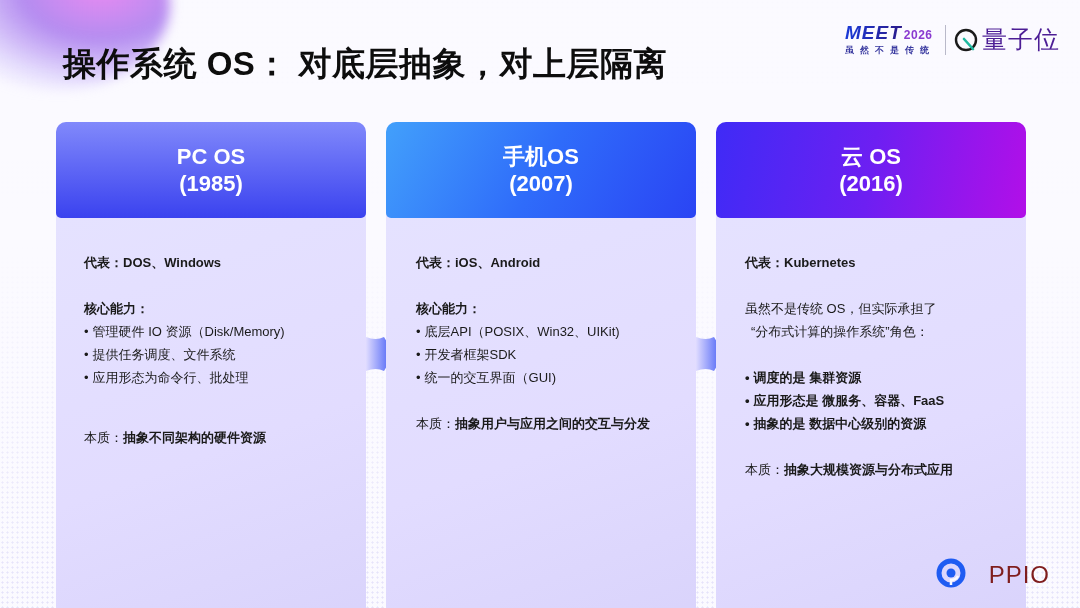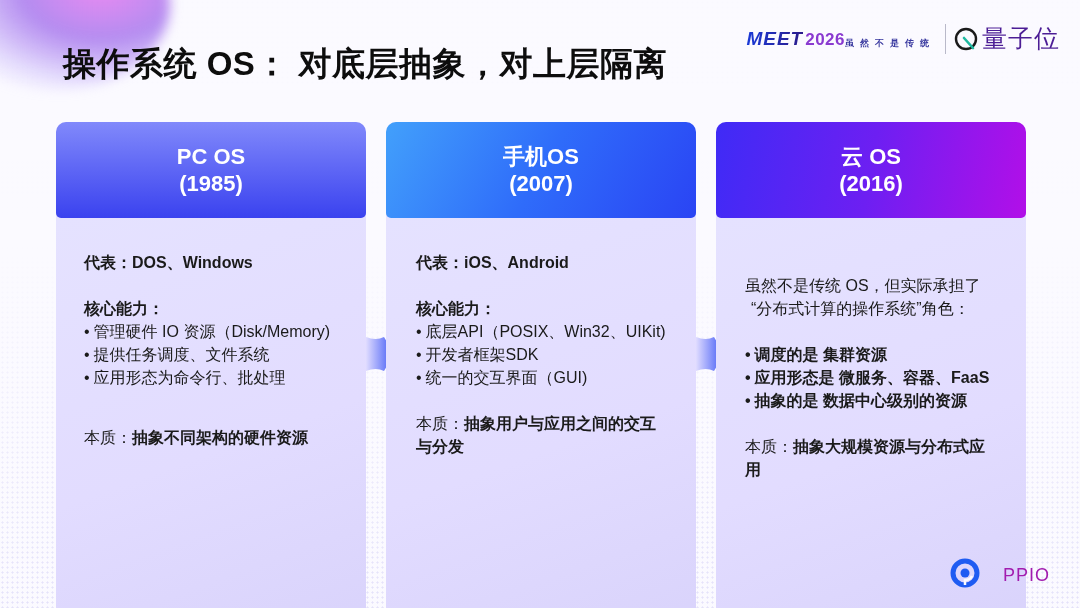--- a/index.html
+++ b/index.html
@@ -22,25 +22,25 @@
     background-size: 5px 5px;
     -webkit-mask-image: linear-gradient(180deg, rgba(0,0,0,0.05) 0%, rgba(0,0,0,0) 40%, rgba(0,0,0,0.6) 85%, rgba(0,0,0,0.8) 100%);
             mask-image: linear-gradient(180deg, rgba(0,0,0,0.05) 0%, rgba(0,0,0,0) 40%, rgba(0,0,0,0.6) 85%, rgba(0,0,0,0.8) 100%);
   }
   .title {
     position: absolute; left: 63px; top: 42px;
     font-size: 33px; font-weight: 900; letter-spacing: 0.5px; color: #0d0d0d;
     white-space: nowrap;
   }
   .logos { position: absolute; right: 20px; top: 22px; display: flex; align-items: center; }
-  .meet { display: flex; align-items: flex-end; }
+  .meet { display: flex; flex-direction: column; align-items: flex-start; }
   .meet-top { display: flex; align-items: baseline; }
   .meet-word { font-size: 19px; font-weight: 900; font-style: italic; letter-spacing: 1px;
     background: linear-gradient(90deg, #1a3ad8, #2a1a8a); -webkit-background-clip: text; background-clip: text; color: transparent; }
-  .meet-year { font-size: 17px; font-weight: 700; color: #8a3ad0; margin-left: 2px; letter-spacing: 0.5px; }
+  .meet-year { font-size: 12px; font-weight: 700; color: #8a3ad0; margin-left: 2px; letter-spacing: 0.5px; }
   .meet-sub { font-size: 9px; font-weight: 700; color: #3a3aa0; letter-spacing: 6px; margin-top: 0px; }
   .logo-divider { width: 1px; height: 30px; background: #b9b9c9; margin: 0 8px 0 10px; }
   .qbit { display: flex; align-items: center; }
   .qbit-icon { width: 24px; height: 24px; position: relative; }
   .qbit-text { font-size: 25px; color: #4c1d95; margin-left: 4px; letter-spacing: 1px; }
 
   .card {
     position: absolute; top: 122px; width: 310px; height: 532px;
     border-radius: 10px; overflow: hidden;
     background: linear-gradient(160deg, #e6e4ff 0%, #e2dcff 60%, #d8d2fb 100%);
@@ -49,35 +49,35 @@
   .card.c2 { left: 386px; }
   .card.c3 { left: 716px; }
   .card-head {
     height: 96px; border-radius: 5px;
     display: flex; flex-direction: column; align-items: center; justify-content: center;
     color: #fff; font-weight: 700; font-size: 22px; line-height: 27px;
   }
   .c1 .card-head { background: linear-gradient(180deg, #8189fb 0%, #3a42ef 100%); }
   .c2 .card-head { background: linear-gradient(120deg, #42a0fb 0%, #2f6cfa 50%, #2a44f4 100%); }
   .c3 .card-head { background: linear-gradient(100deg, #3f2bf6 0%, #6d1ff2 50%, #b20fe8 100%); }
-  .card-body { padding: 33px 28px 0 28px; font-size: 16px; line-height: 23px; color: #1a1a1a; }
+  .card-body { padding: 33px 28px 0 28px; font-size: 13px; line-height: 23px; color: #1a1a1a; }
   .c2 .card-body, .c3 .card-body { padding-left: 30px; }
   .c3 .card-body { padding-left: 29px; }
   .rep { font-weight: 700; }
   .gap { height: 23px; }
   .b { font-weight: 700; }
   .bullet::before { content: "•"; margin-right: 4px; }
   .quote-line { padding-left: 6px; }
 
   .arrow { position: absolute; top: 329px; width: 28px; height: 50px; }
   .arrow.a1 { left: 366px; }
   .arrow.a2 { left: 696px; }
 
   .ppio { position: absolute; right: 30px; top: 558px; display: flex; align-items: center; }
-  .ppio-text { font-size: 18px; color: #a21caf; margin-left: 23px; letter-spacing: 1px; }
+  .ppio-text { font-size: 24px; color: #7f1d1d; margin-left: 23px; letter-spacing: 1px; }
 </style>
 </head>
 <body>
 
 <div class="bg-blob"></div>
 <div class="bg-dots"></div>
 
 <h1 class="title">操作系统 OS： 对底层抽象，对上层隔离</h1>
 
 <div class="logos">
@@ -166,20 +166,23 @@
     <path d="M0 8 Q10 12 18 8 L28 25 L18 42 Q10 38 0 42 Z" fill="url(#ag2)"></path>
   </svg>
 </div>
 
 <div class="card c3">
   <div class="card-head">
     <span>云 OS</span>
     <span>(2016)</span>
   </div>
   <div class="card-body">
+    <div class="rep">
+      <span>代表：</span><span>Kubernetes</span>
+    </div>
     <div class="gap"></div>
     <div>虽然不是传统 OS，但实际承担了</div>
     <div class="quote-line">“分布式计算的操作系统”角色：</div>
     <div class="gap"></div>
     <div class="bullet b">调度的是 集群资源</div>
     <div class="bullet b">应用形态是 微服务、容器、FaaS</div>
     <div class="bullet b">抽象的是 数据中心级别的资源</div>
     <div class="gap"></div>
     <div>
       <span>本质：</span><span class="b">抽象大规模资源与分布式应用</span>

